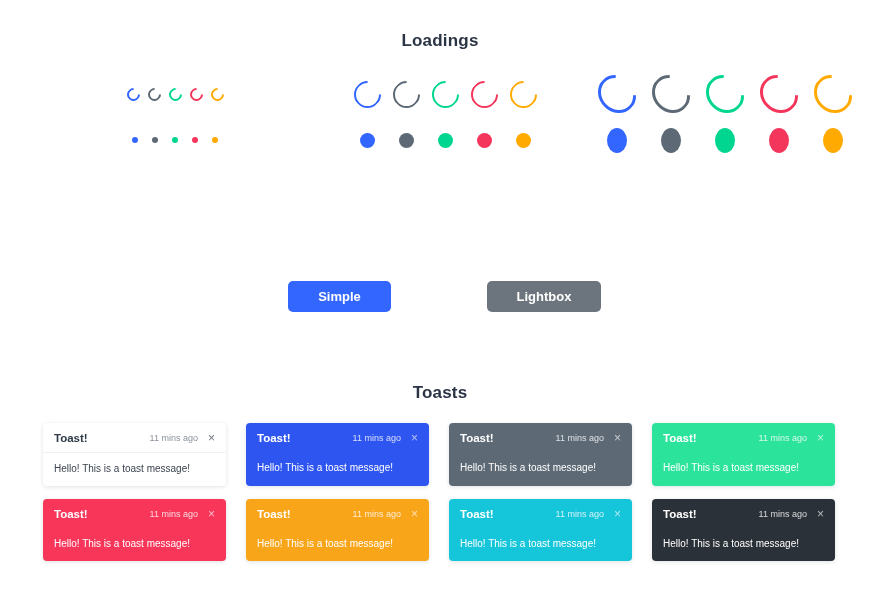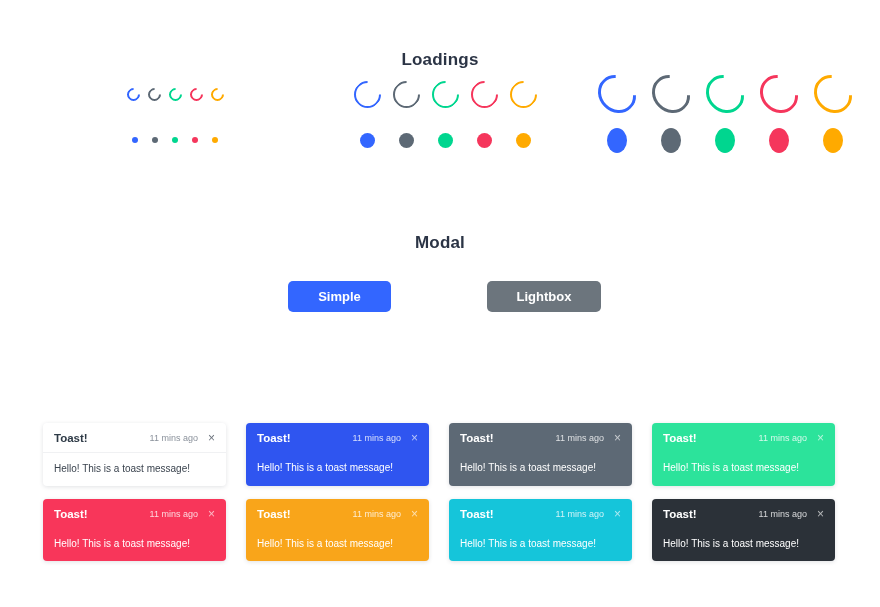--- a/index.html
+++ b/index.html
@@ -22,21 +22,21 @@
   }
 
   
   .section-title {
     text-align: center;
     font-size: 17px;
     font-weight: bold;
     color: #2b3445;
     letter-spacing: 0.2px;
   }
-  #title-loadings { position: absolute; top: 31px; left: 0; width: 880px; margin-top: 19px; }
+  #title-loadings { position: absolute; top: 31px; left: 0; width: 880px; }
   #title-modal    { position: absolute; top: 233px; left: 0; width: 880px; }
   #title-toasts   { position: absolute; top: 383px; left: 0; width: 880px; }
 
   
   .loadings-row {
     position: absolute;
     top: 70px;
     left: 0;
     width: 880px;
     height: 100px;
@@ -212,27 +212,27 @@
       <div class="dot-row">
           <div class="dot" style="background: rgb(51, 102, 255);"></div>
           <div class="dot" style="background: rgb(93, 105, 117);"></div>
           <div class="dot" style="background: rgb(0, 214, 143);"></div>
           <div class="dot" style="background: rgb(245, 54, 92);"></div>
           <div class="dot" style="background: rgb(255, 170, 0);"></div>
         </div>
     </div>
   </div>
 
-  <div class="section-title" id="title-modal">Modal</div>
 
   <div class="modal-row">
     <button class="btn" id="btn-simple-modal" style="background: rgb(51, 102, 255);">Simple modal</button>
     <button class="btn" id="btn-lightbox-modal" style="background: rgb(108, 117, 125);">Lightbox modal</button>
   </div>
 
+  <div class="section-title" id="title-toasts">Toasts</div>
 
   <div class="toasts-wrap">
       <div class="toast-row">
         <div class="toast light" style="background: rgb(255, 255, 255);">
           <div class="toast-header">
             <span class="toast-title">Toast!</span>
             <span class="toast-time">11 mins ago</span>
             <span class="toast-close">×</span>
           </div>
           <div class="toast-body">Hello! This is a toast message!</div>

